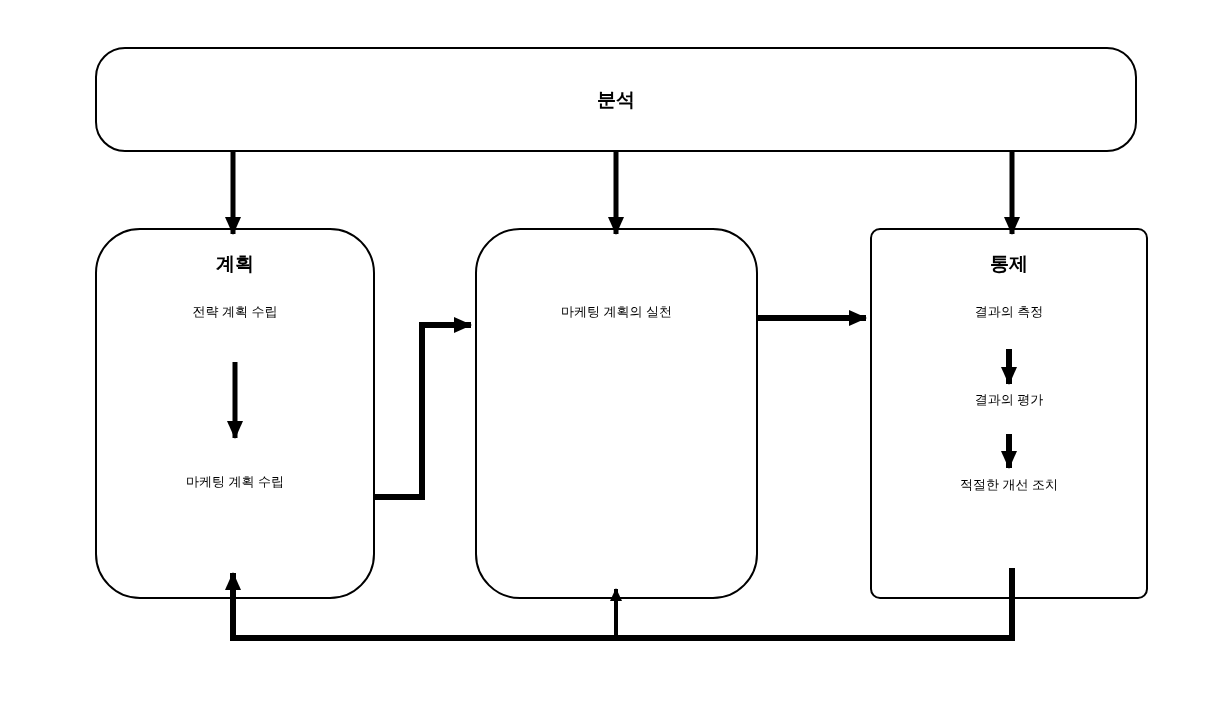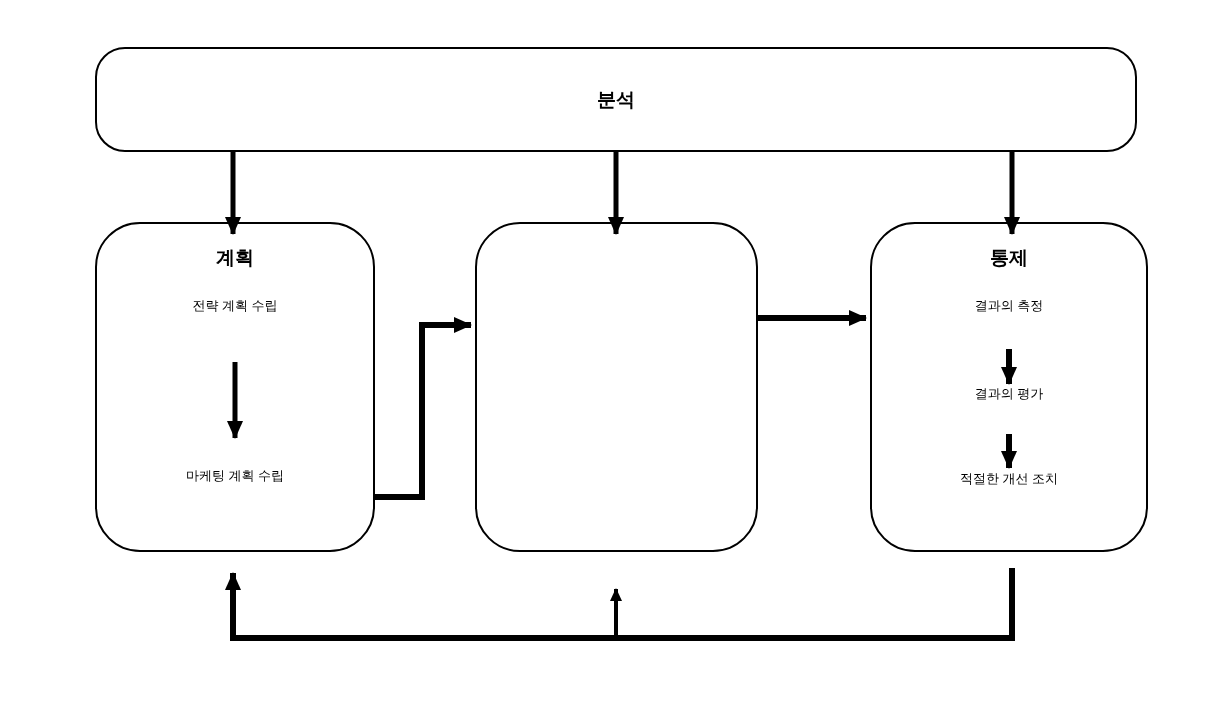--- a/index.html
+++ b/index.html
@@ -24,27 +24,27 @@
   }
   .box-analysis {
     left: 95px; top: 47px;
     width: 1042px; height: 105px;
     border-radius: 30px;
     display: flex;
     align-items: center;
     justify-content: center;
   }
   .box-stage {
-    top: 222px;
-    height: 330px;
+    top: 228px;
+    height: 371px;
     border-radius: 45px;
   }
   .box-plan    { left: 95px;  width: 280px; }
   .box-exec    { left: 475px; width: 283px; }
-  .box-control { left: 870px; width: 278px; }
+  .box-control { left: 870px; width: 278px; border-radius: 10px; }
   .box-title {
     position: absolute;
     left: 0; right: 0;
     top: 22px;
     text-align: center;
     font-size: 19px;
     font-weight: bold;
     color: #000000;
     line-height: 24px;
     white-space: nowrap;
@@ -85,20 +85,21 @@
     <span class="analysis-label">분석</span>
   </div>
 
   <div class="box box-stage box-plan">
     <div class="box-title">계획</div>
     <div class="box-item slot-1">전략 계획 수립</div>
     <div class="box-item slot-plan-2">마케팅 계획 수립</div>
   </div>
 
   <div class="box box-stage box-exec">
+    <div class="box-item slot-1">마케팅 계획의 실천</div>
   </div>
 
   <div class="box box-stage box-control">
     <div class="box-title">통제</div>
     <div class="box-item slot-ctrl-2">결과의 평가</div>
     <div class="box-item slot-1">결과의 측정</div>
     <div class="box-item slot-ctrl-3">적절한 개선 조치</div>
   </div>
 
   <svg id="arrow-layer" viewBox="0 0 1214 702" xmlns="http://www.w3.org/2000/svg">

